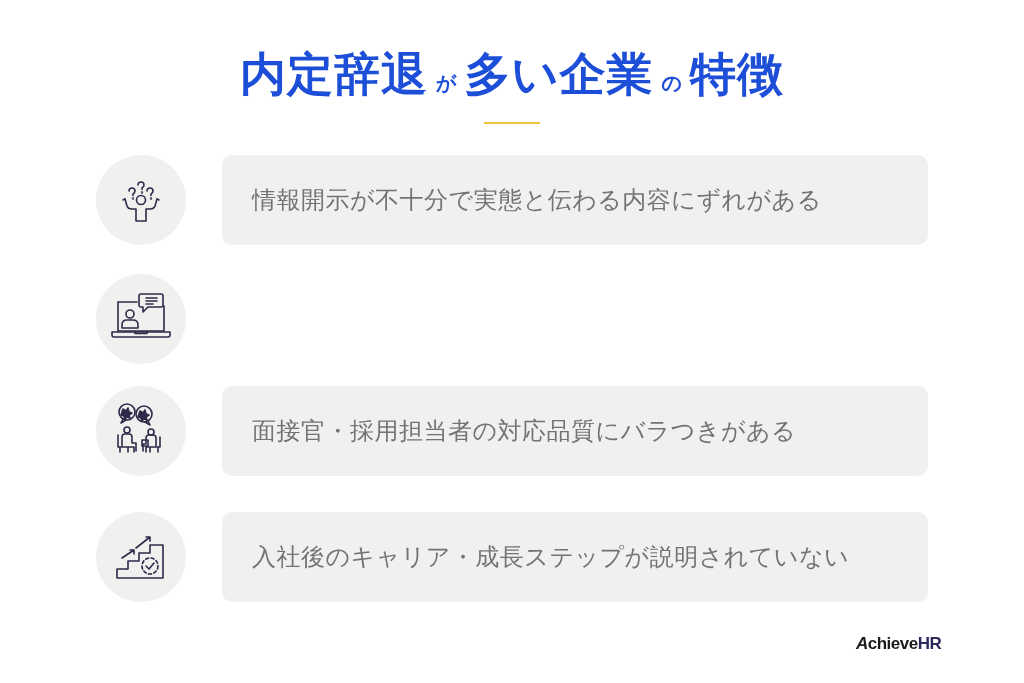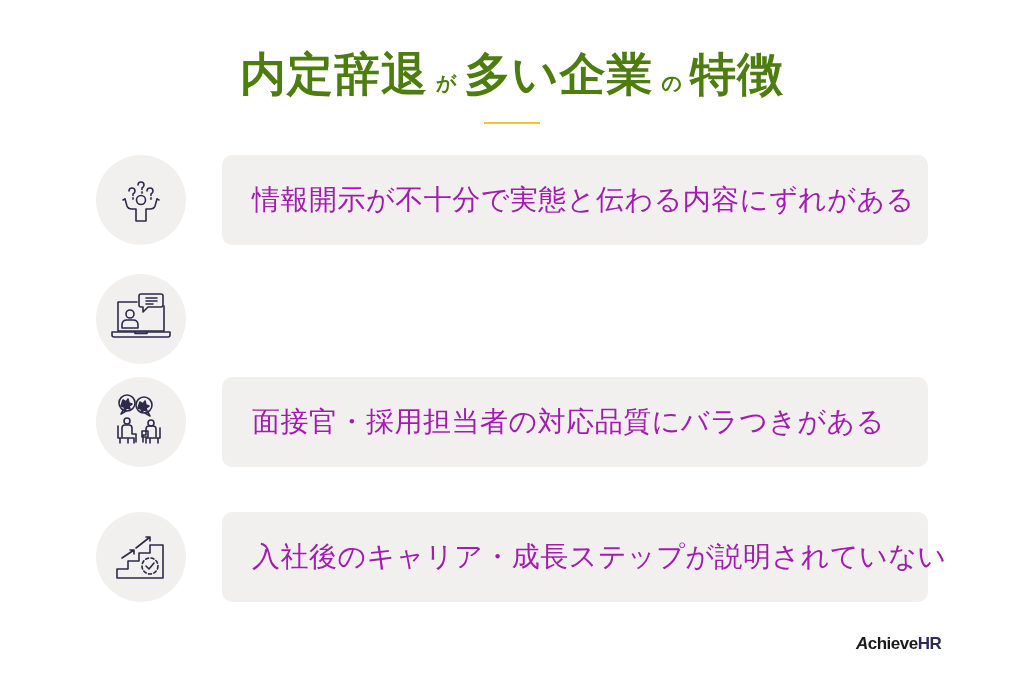--- a/index.html
+++ b/index.html
@@ -2,38 +2,38 @@
 <html><head>
 <meta charset="utf-8">
 <style>
   html, body { margin: 0; padding: 0; }
   body {
     width: 1024px; height: 683px; background: #ffffff; position: relative; overflow: hidden;
     font-family: "DejaVu Sans", "Liberation Sans", sans-serif; color: #2d2a4a;
   }
   .title {
     position: absolute; left: 0; right: 0; top: 44px; text-align: center;
-    font-weight: bold; color: #4d7c0f; white-space: nowrap;
+    font-weight: bold; color: #1d4ed8; white-space: nowrap;
   }
   .title .big { font-size: 46px; letter-spacing: 1px; }
   .title .small { font-size: 20px; margin: 0 8px; }
   .accent-line {
     position: absolute; left: 484px; top: 122px; width: 56px; height: 2px; background: #f0c53c;
   }
   .row { position: absolute; left: 0; width: 1024px; height: 90px; }
   .icon-circle {
     position: absolute; left: 96px; top: 0; width: 90px; height: 90px; border-radius: 50%;
     background: #f1f0ef; display: flex; align-items: center; justify-content: center;
   }
   .card {
     position: absolute; left: 222px; top: 0; width: 706px; height: 90px; border-radius: 10px;
     background: #f1f0ef; display: flex; align-items: center;
   }
   .card-text {
-    margin-left: 30px; font-size: 28px; color: #a21caf; letter-spacing: 0.5px; white-space: nowrap;
+    margin-left: 30px; font-size: 24px; color: #737373; letter-spacing: 0.5px; white-space: nowrap;
   }
   .logo {
     position: absolute; left: 856px; top: 634px; font-size: 17px; font-weight: bold;
     font-family: "Liberation Sans", sans-serif; letter-spacing: -0.5px; white-space: nowrap;
   }
   .logo .a { color: #1b1b1b; font-style: italic; }
   .logo .achieve { color: #1b1b1b; }
   .logo .hr { color: #2d2a5a; }
   svg { display: block; }
 </style>
@@ -71,21 +71,21 @@
       <path d="M2 40 h58 v3 q0 2-2 2 h-54 q-2 0-2-2 z"></path>
       <path d="M25 40 v1.5 h12 v-1.5"></path>
       <circle cx="20" cy="22" r="4"></circle>
       <path d="M12 36 v-3 q0-5 5-5 h6 q5 0 5 5 v3 z"></path>
       <path d="M31 2 h20 q2 0 2 2 v9 q0 2-2 2 h-13 l-5 5 v-5 h-2 q-2 0-2-2 v-9 q0-2 2-2 z"></path>
       <path d="M36 6 h11 M36 9 h11 M36 12 h7"></path>
     </svg>
   </div>
 </div>
 
-<div class="row" style="top:377px;">
+<div class="row" style="top:386px;">
   <div class="icon-circle">
     <svg width="56" height="58" viewBox="0 0 56 58" fill="none" stroke="#2d2a4a" stroke-width="1.6" stroke-linecap="round" stroke-linejoin="round">
       <circle cx="14" cy="10" r="8"></circle>
         <path d="M10 17 l-2 4 l5-3"></path>
       <circle cx="31" cy="12" r="8"></circle>
         <path d="M35 19 l2 4 l-5-3"></path>
       <path d="M10 7 l3 2 l2-3 l1 4 l3 1 l-3 2 l1 3 l-3-1 l-2 2 l-1-3 l-3-1 z" fill="#2d2a4a"></path>
       <path d="M27 9 l3 2 l2-3 l1 4 l3 1 l-3 2 l1 3 l-3-1 l-2 2 l-1-3 l-3-1 z" fill="#2d2a4a"></path>
       <circle cx="14" cy="28" r="3"></circle>
       <path d="M9 44 v-9 q0-3 3-3 h4 q3 0 3 3 v6 h4 v8"></path>

